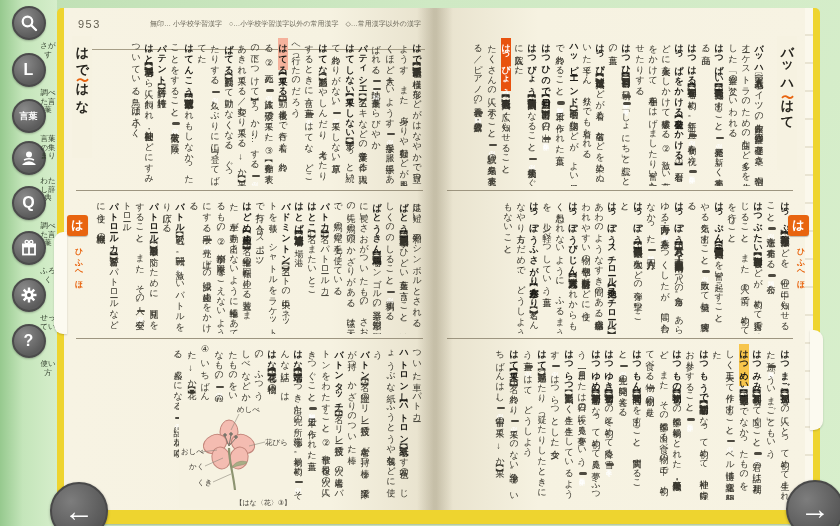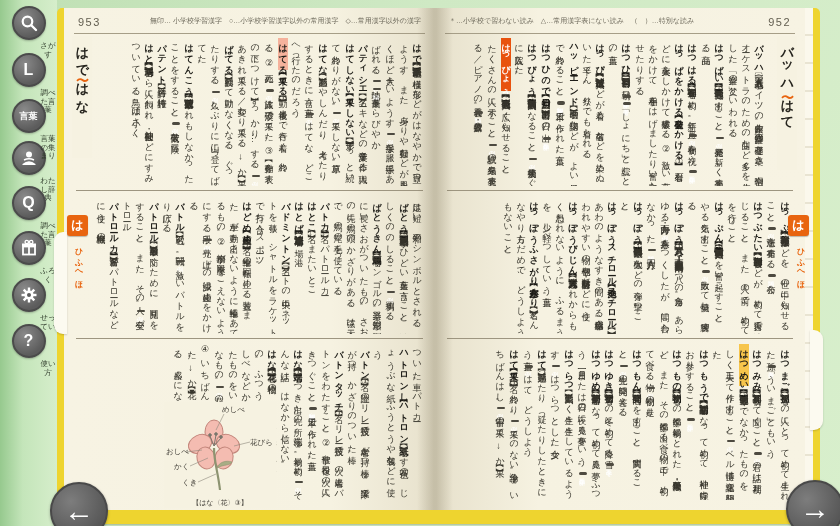--- a/index.html
+++ b/index.html
@@ -25,42 +25,42 @@
   .edge-bottom{position:absolute;left:0;top:502px;width:763px;height:14px;background:#eed42f;border-radius:0 0 6px 6px;box-shadow:0 1px 2px rgba(0,0,0,.2);}
   .stack-r{position:absolute;left:748px;top:0;width:8px;height:502px;
            background:repeating-linear-gradient(180deg,#fbf8ec 0 26px,#e9e4d2 26px 28px);}
   .edge-r{position:absolute;left:756px;top:0;width:7px;height:502px;background:#eed42f;border-radius:0 5px 0 0;}
   .page{position:absolute;top:0;height:502px;}
   .page-l{left:7px;width:371px;background:linear-gradient(90deg,#f7f3e3 0%,#f6f2e1 72%,#e7e1cc 100%);}
   .page-r{left:378px;width:370px;background:linear-gradient(270deg,#f7f3e3 0%,#f6f2e1 72%,#e7e1cc 100%);}
   .gutter{position:absolute;left:360px;top:0;width:36px;height:502px;pointer-events:none;
           background:linear-gradient(90deg,rgba(80,70,40,0) 0%,rgba(80,70,40,.22) 46%,rgba(80,70,40,.22) 54%,rgba(80,70,40,0) 100%);}
   .ph{position:absolute;top:8px;left:10px;right:10px;height:15px;border-bottom:1px solid #a69e87;
-      display:flex;align-items:flex-start;justify-content:space-between;padding:0 4px 2px 4px;
+      display:flex;align-items:center;justify-content:space-between;padding:0 4px 18px 4px;
       color:#6e6a5c;font-size:7px;}
   .pno{font-size:11px;letter-spacing:1.5px;color:#625e50;}
   .psec{position:absolute;writing-mode:vertical-rl;overflow:hidden;
         font-size:9px;line-height:13px;color:#37352c;letter-spacing:.3px;}
   .psec p{margin:0;}
   .hw{font-weight:bold;color:#1e1d18;}
   .badge{background:#4d4a40;color:#fff;border-radius:3px;font-size:6.5px;padding:1px .5px;margin:1px 0;}
   .hl-pink{background:#f5b29c;}
   .hl-orange{background:#e8520e;color:#fff;}
   .hl-yellow{background:#f7c54b;}
   .rl{position:absolute;left:12px;right:12px;border-top:1px solid #9d9580;height:0;}
   .guide{position:absolute;writing-mode:vertical-rl;font-weight:bold;font-size:13px;
          color:#26241e;background:#f6f2e1;padding:2px 1px;letter-spacing:2px;z-index:3;}
   .guide .sep{color:#e8640f;}
   .bump{position:absolute;background:#fcfaf0;box-shadow:0 1px 2px rgba(0,0,0,.18);z-index:1;}
   .tab-sq{position:absolute;width:21px;height:21px;background:#e8640f;color:#fff;font-weight:bold;
           font-size:12px;display:flex;align-items:center;justify-content:center;border-radius:3px;
           box-shadow:0 1px 1px rgba(0,0,0,.25);z-index:4;}
   .tab-row{position:absolute;writing-mode:vertical-rl;color:#e8640f;font-size:8px;font-weight:bold;
            letter-spacing:2px;z-index:4;}
-  .illus{position:absolute;left:100px;top:394px;width:112px;height:106px;background:#f6f2e1;z-index:2;text-align:center;}
+  .illus{position:absolute;left:115px;top:394px;width:112px;height:106px;background:#f6f2e1;z-index:2;text-align:right;}
   .illus-cap{font-size:7px;color:#44413a;margin-top:-2px;}
   
   .nav{position:absolute;width:58px;height:58px;border-radius:50%;
        background:radial-gradient(circle at 35% 32%,#7d7d7d,#575757 72%);
        border:2px solid #494949;box-sizing:border-box;color:#fff;
        display:flex;align-items:center;justify-content:center;
        font-size:30px;font-weight:bold;z-index:6;box-shadow:0 1px 3px rgba(0,0,0,.3);}
   .nav-prev{left:50px;top:482px;}
   .nav-next{left:786px;top:480px;}
 </style>
@@ -224,24 +224,20 @@
             <text x="2" y="52">おしべ</text>
             <text x="10" y="67">かく</text>
             <text x="18" y="83">くき</text>
           </g>
         </svg>
         <div class="illus-cap">【はな〈花〉③】</div>
       </div>
     </div>
 
     <div class="page page-r">
-      <div class="ph">
-        <span>＊…小学校で習わない読み　△…常用漢字表にない読み　（　）…特別な読み</span>
-        <span class="pno">952</span>
-      </div>
       <div class="psec" style="top:30px;height:148px;left:12px;right:14px;padding-right:26px;">
           <p><span class="hw">バッハ</span><span>〔人名〕（一六八五〜一七五〇）ドイツの作曲家。西洋音楽の基礎を築き、合唱やオーケストラのための曲など多くを作曲した。「音楽の父」といわれる。</span></p>
           <p><span class="hw">はつばい</span><span class="hw">【発売】</span><span>【名・他動】売り出すこと。<span class="badge">例</span>新発売／新しく発売する商品。</span></p>
           <p><span class="hw">はつはる</span><span class="hw">【初春】</span><span>【名】年の初め。新年。正月。<span class="badge">例</span>初春を祝う。<span class="badge">季新年</span></span></p>
           <p><span class="hw">はっぱをかける</span><span class="hw">【発破をかける】</span><span>①岩石などに火薬をしかけて爆破する。②激しい言葉をかけて、相手をはげましたり奮い立たせたりする。</span></p>
           <p><span class="hw">はつひ</span><span class="hw">【初日】</span><span>【名】一月一日の朝日。<span class="badge">季新年</span> <span class="badge">参考</span>「しょにち」と読むと別の言葉。</span></p>
           <p><span class="hw">はっぴ</span><span class="hw">【法被】</span><span>【名】職人などが着る、名前などを染めぬいた半てん。祭りでも着られる。</span></p>
           <p><span class="hw">ハッピーエンド</span><span>【名】映画や物語などが、よい結果で終わること。<span class="badge">和製英語</span>日本で作られた言葉。</span></p>
           <p><span class="hw">はつひので</span><span class="hw">【初日の出】</span><span>【名】一月一日の日の出。<span class="badge">季新年</span></span></p>
           <p><span class="hw">はつびょう</span><span class="hw">【発病】</span><span>【名・自動】病気になること。<span class="badge">例</span>発病後すぐに入院した。</span></p>

